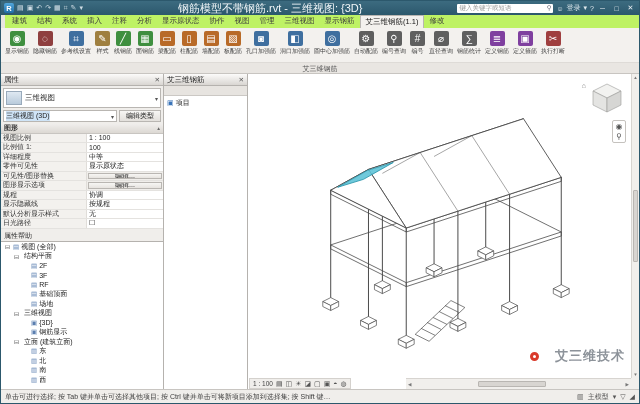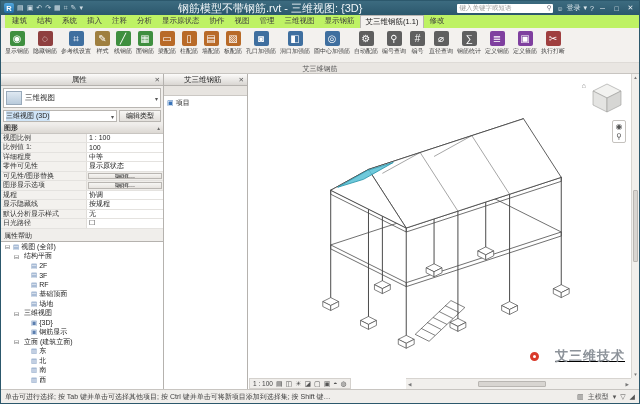--- a/index.html
+++ b/index.html
@@ -35,21 +35,21 @@
     border-bottom:1px solid #dedbd7; display:flex; align-items:flex-start; padding:2px 2px 0; overflow:hidden; }
   .tool { display:flex; flex-direction:column; align-items:center; padding:1px 2px; border-radius:2px; flex:0 0 auto; }
   .tool-ico { width:15px; height:15px; border-radius:2px; color:#fff; font-size:10px; line-height:15px;
     text-align:center; margin-bottom:1px; background:#888; }
   .tool-label { font-size:6px; color:#3f3f3f; white-space:nowrap; }
   .ribbon-label { position:absolute; left:0; top:62px; right:0; height:11px; background:#e9e6e2;
     border-bottom:1px solid #c8c5c1; font-size:7px; color:#555; text-align:center; line-height:11px; }
 
   
   .panel-header { height:12px; background:linear-gradient(#fcfbfa,#d9d6d2); border-bottom:1px solid #b5b2ae;
-    display:flex; align-items:center; font-size:7.5px; color:#222; padding:0 3px;text-align:center; }
+    display:flex; align-items:center; font-size:7.5px; color:#222; padding:0 3px; }
   .ph-title { flex:1; white-space:nowrap; overflow:hidden; }
   .panel-close { font-size:6.5px; color:#555; }
 
   
   .props { position:absolute; left:0; top:73px; width:163px; height:167px; background:#f0eeeb;
     border-right:1px solid #b5b2ae; overflow:hidden; }
   .type-selector { margin:2px; height:20px; background:#fff; border:1px solid #b9b6b2;
     display:flex; align-items:center; gap:3px; padding:0 2px; font-size:7.5px; color:#222; }
   .ts-thumb { width:16px; height:14px; background:linear-gradient(#dfe9f2,#b9cbdb); border:1px solid #99aabb; }
   .ts-dd { margin-left:auto; font-size:6px; color:#555; }
@@ -104,21 +104,21 @@
     justify-content:space-between; font-size:4.5px; color:#777; padding:1px 0; }
   .vthumb { position:absolute; left:1px; right:1px; top:38%; height:24%; background:#d8d5d1;
     border:1px solid #b9b6b2; border-radius:1px; }
   .hscroll { position:absolute; left:158px; right:8px; bottom:0; height:11px; background:#f1efec;
     border-top:1px solid #d7d4d0; display:flex; align-items:center; justify-content:space-between;
     font-size:4.5px; color:#777; padding:0 2px; }
   .hthumb { position:absolute; left:32%; width:30%; top:2px; bottom:2px; background:#d8d5d1;
     border:1px solid #b9b6b2; border-radius:1px; }
   .sb-corner { position:absolute; right:0; bottom:0; width:8px; height:11px; background:#f1efec; }
 
-  .watermark { position:absolute; right:14px; bottom:24px; display:flex; align-items:center; gap:16px;text-decoration:underline; }
+  .watermark { position:absolute; right:14px; bottom:24px; display:flex; align-items:center; gap:16px; }
   .wm-logo { width:9px; height:9px; border:3.5px solid var(--watermark_red,#d93a2b); border-radius:50%; }
   .wm-text { font-size:13px; font-weight:bold; color:#8d939a; letter-spacing:1px; }
 
   
   .statusbar { position:absolute; left:0; bottom:0; right:0; height:14px; background:#f0eeeb;
     border-top:1px solid #c8c5c1; display:flex; align-items:center; font-size:7px; color:#3c3c3c;
     padding:0 4px; gap:4px; }
   .sb-hint { white-space:nowrap; overflow:hidden; text-overflow:ellipsis; max-width:330px; }
   .sb-right { margin-left:auto; display:flex; align-items:center; gap:4px; font-size:7px; color:#555; }
 </style>

